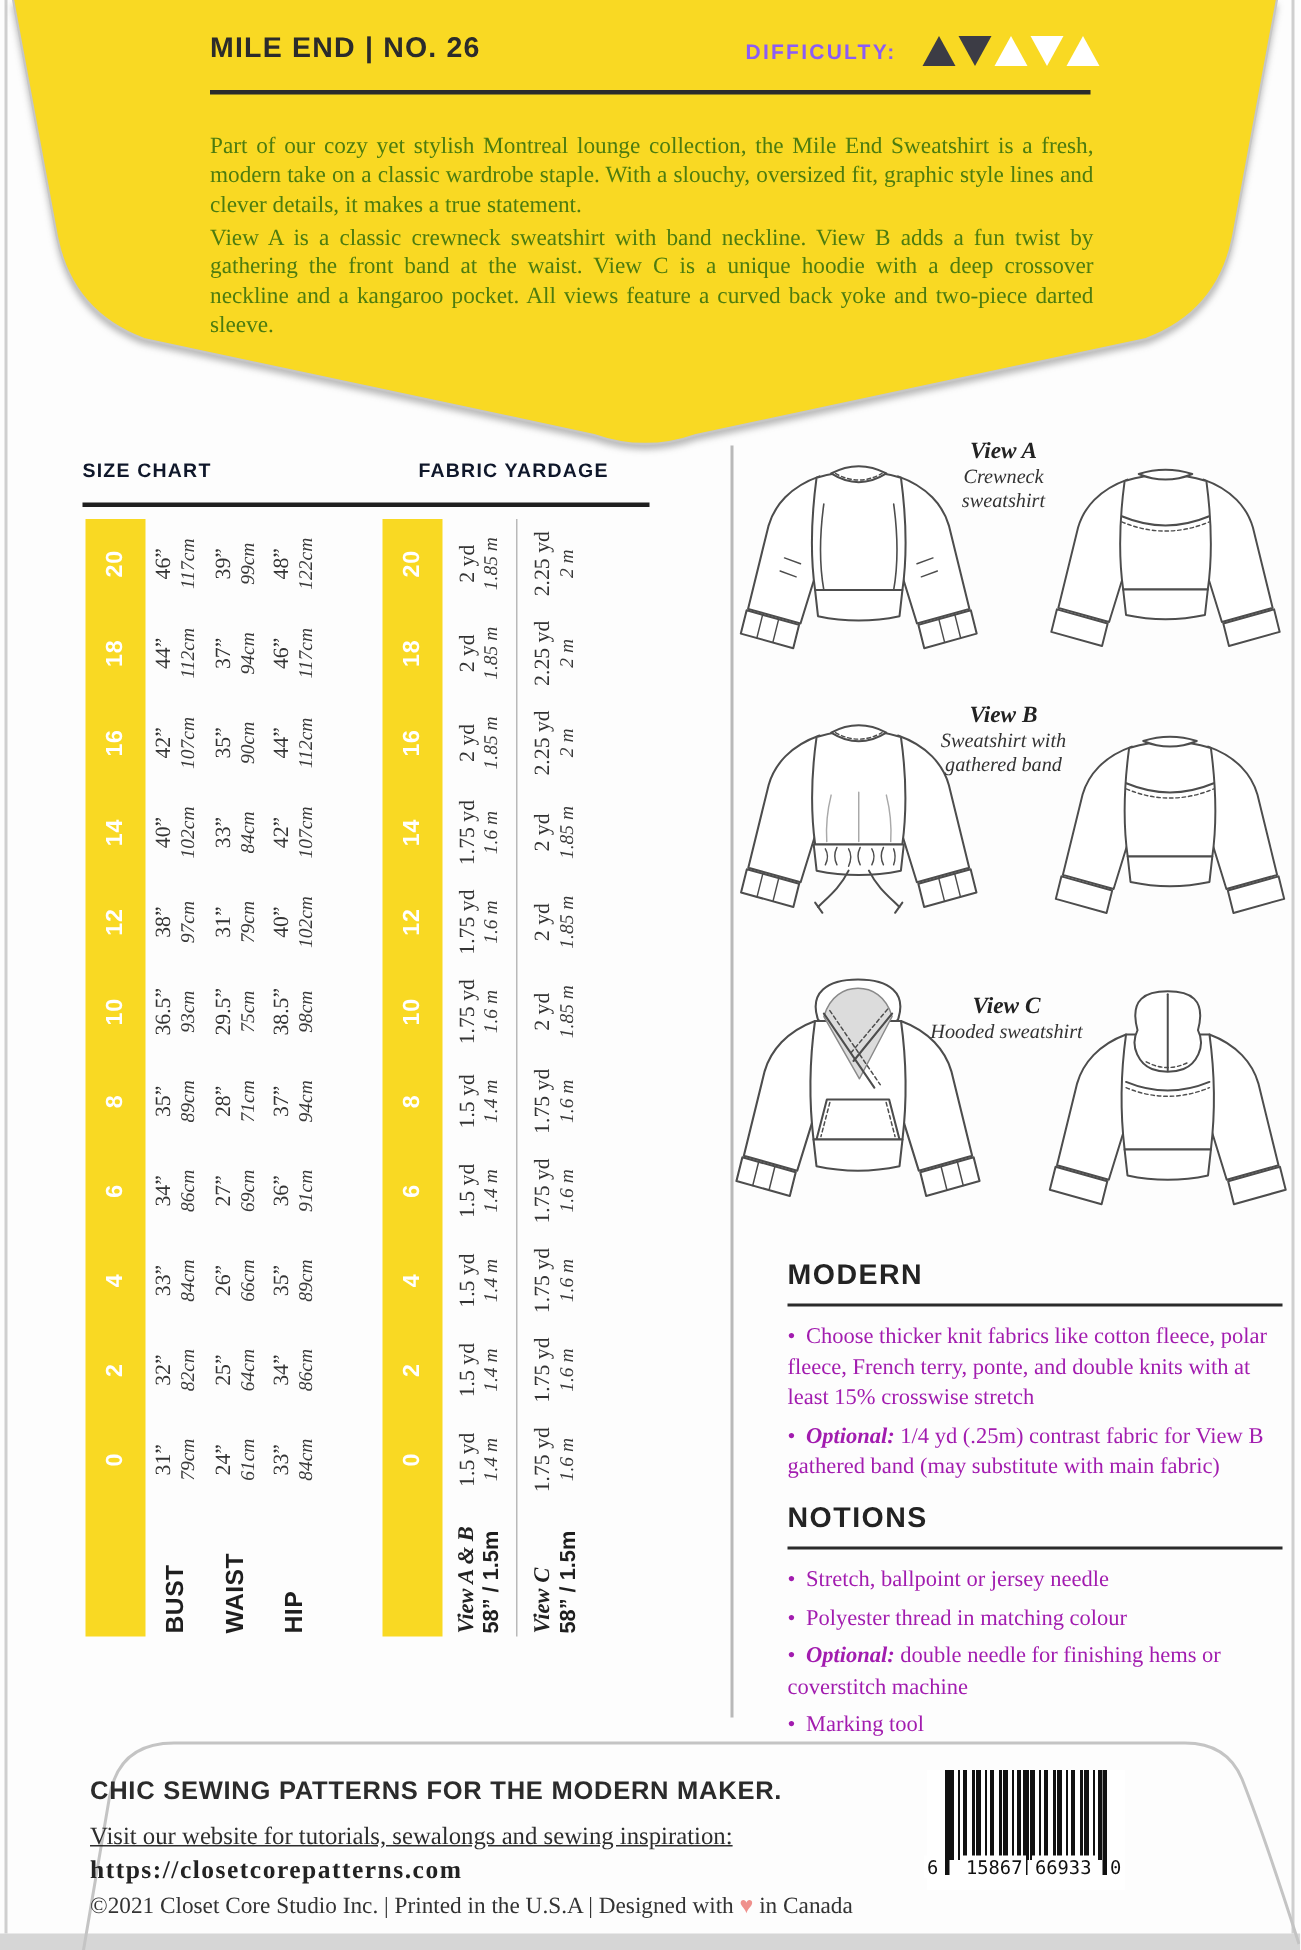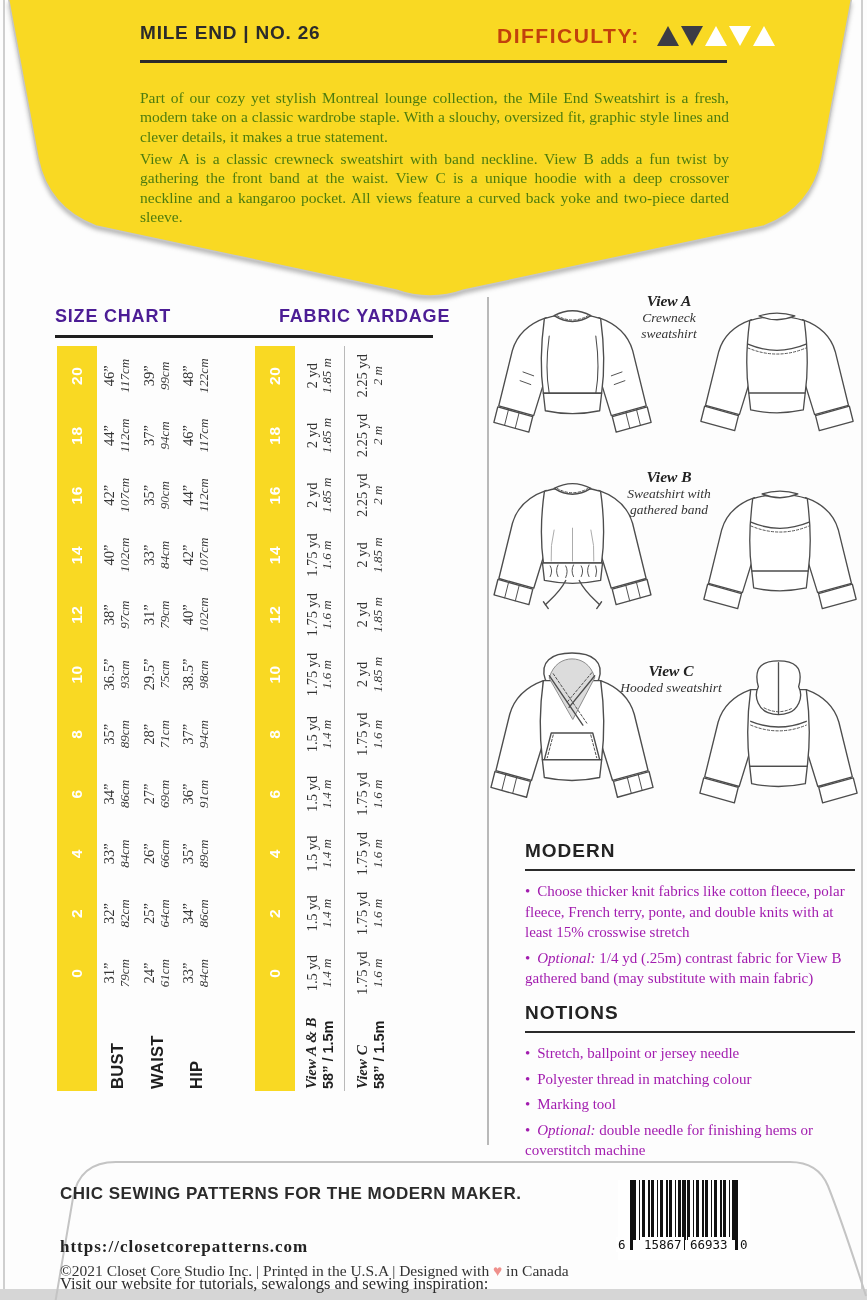--- a/index.html
+++ b/index.html
@@ -12,33 +12,33 @@
   .edge-v{position:absolute;top:0;width:2px;height:1289px;background:#cfcfcf;}
   #edge-left{left:3px;} #edge-right{left:861px;}
   #bottom-strip{position:absolute;left:0;top:1289px;width:867px;height:11px;background:#d6d6d6;}
 
   
   #flap-svg{position:absolute;left:0;top:0;filter:drop-shadow(0 3px 2px rgba(60,60,60,.35));}
 
   
   #brand-title{left:140px;top:22px;font-size:19px;font-weight:700;letter-spacing:.8px;color:#2b2b2b;}
   #difficulty{left:497px;top:24px;display:flex;align-items:center;}
-  #difficulty-label{font-size:21px;font-weight:600;letter-spacing:1.5px;color:#c2410c;margin-right:16px;}
+  #difficulty-label{font-size:14px;font-weight:600;letter-spacing:1.5px;color:#8b5cf6;margin-right:16px;}
   #difficulty-icons{display:flex;align-items:center;}
   .tri{width:0;height:0;display:inline-block;margin:0 1px;}
   .tri[data-variant="up-filled"]{border-left:11px solid transparent;border-right:11px solid transparent;border-bottom:20px solid #3c3c45;}
   .tri[data-variant="down-filled"]{border-left:11px solid transparent;border-right:11px solid transparent;border-top:20px solid #3c3c45;}
   .tri[data-variant="up-open"]{border-left:11px solid transparent;border-right:11px solid transparent;border-bottom:20px solid #ffffff;}
   .tri[data-variant="down-open"]{border-left:11px solid transparent;border-right:11px solid transparent;border-top:20px solid #ffffff;}
   #header-rule{left:140px;top:60px;width:587px;height:2.5px;background:#2b2b2b;}
   .desc{left:140px;width:589px;font-size:15.5px;line-height:19.5px;text-align:justify;color:#4d7c0f;}
   #desc-1{top:72px;} #desc-2{top:133px;}
 
   
-  .chart-title{font-size:18px;font-weight:700;letter-spacing:.8px;color:#4c1d95;}
+  .chart-title{font-size:13px;font-weight:700;letter-spacing:.8px;color:#0f172a;}
   #size-chart-title{left:55px;top:306px;}
   #yardage-title{left:253px;top:306px;margin-left:26px;}
   #chart-rule{left:55px;top:335px;width:378px;height:3px;background:#1f1f1f;}
   #main-divider{left:487px;top:297px;width:1.5px;height:848px;background:#b9b9b9;}
 
   
   .rot-outer{position:absolute;top:346px;}
   #size-table{left:57px;width:158px;height:745px;}
   #yardage-table{left:255px;width:140px;height:745px;}
   .rot-inner{transform:rotate(-90deg) translateX(-745px);transform-origin:0 0;width:745px;display:flex;flex-direction:column;}
@@ -65,26 +65,26 @@
   .view-desc{font-size:13.5px;font-style:italic;line-height:16px;color:#333;}
   .garment{position:absolute;}
 
   
   .side-section{position:absolute;left:525px;width:330px;}
   #fabric-section{top:840px;} #notions-section{top:1002px;}
   .side-title{font-family:"Liberation Sans","DejaVu Sans",sans-serif;font-size:19px;font-weight:700;letter-spacing:1px;color:#232323;}
   .side-rule{height:2px;background:#2b2b2b;margin:7px 0 10px;}
   .bullet{margin:0 0 5px;font-size:15px;line-height:20.5px;color:#a21caf;}
   .bdot{margin-right:7px;}
-  .bem{font-style:italic;}
+  .bem{font-style:italic;font-weight:bold;}
 
   
   #footer-border{position:absolute;left:0;top:1140px;}
   #footer-tagline{left:60px;top:1184px;font-size:17px;font-weight:700;letter-spacing:.5px;color:#2b2b2b;}
-  #footer-visit{left:60px;top:1274px;font-size:16.5px;color:#2d2d2d;}
+  #footer-visit{left:60px;top:1214px;font-size:16.5px;color:#2d2d2d;text-decoration:underline;}
   #footer-url{left:60px;top:1237px;font-size:17px;font-weight:700;letter-spacing:1px;color:#222;}
   #footer-copyright{left:60px;top:1262px;font-size:15.5px;color:#333;}
   #heart{color:#ef908c;}
 
   
   #barcode{left:618px;top:1180px;width:132px;height:80px;background:#fff;}
   #barcode-bars{position:absolute;left:12px;top:0;width:108px;height:60px;
     background:repeating-linear-gradient(90deg,#111 0 2px,#fff 2px 3px,#111 3px 6px,#fff 6px 9px,#111 9px 10px,#fff 10px 12px,#111 12px 15px,#fff 15px 18px);}
   .guard{position:absolute;top:0;width:3px;height:70px;background:#111;}
   #guard-l{left:12px;} #guard-m{left:64px;} #guard-r{left:117px;}
@@ -581,22 +581,22 @@
       </div>
   </div>
 
   <div class="side-section" id="notions-section">
     <div class="sans side-title">NOTIONS</div>
     <div class="side-rule"></div>
     <div>
 
     <p class="bullet"><span class="bdot">•</span><i class="bem"></i><span>Stretch, ballpoint or jersey needle</span></p>
         <p class="bullet"><span class="bdot">•</span><i class="bem"></i><span>Polyester thread in matching colour</span></p>
+        <p class="bullet"><span class="bdot">•</span><i class="bem">Optional:</i><span> double needle for finishing hems or coverstitch machine</span></p>
         <p class="bullet"><span class="bdot">•</span><i class="bem"></i><span>Marking tool</span></p>
-        <p class="bullet"><span class="bdot">•</span><i class="bem">Optional:</i><span> double needle for finishing hems or coverstitch machine</span></p>
       </div>
   </div>
 
   <svg id="footer-border" width="867" height="165" viewBox="0 0 867 165">
     <path d="M55,164 L73,58 Q79,22 116,22 L790,22 Q818,22 828,46 Q843,84 866,156" fill="none" stroke="#c4c4c4" stroke-width="2"></path>
   </svg>
   <div class="abs sans" id="footer-tagline">CHIC SEWING PATTERNS FOR THE MODERN MAKER.</div>
   <div class="abs" id="footer-visit">Visit our website for tutorials, sewalongs and sewing inspiration:</div>
   <div class="abs" id="footer-url">https://closetcorepatterns.com</div>
   <div class="abs" id="footer-copyright">

